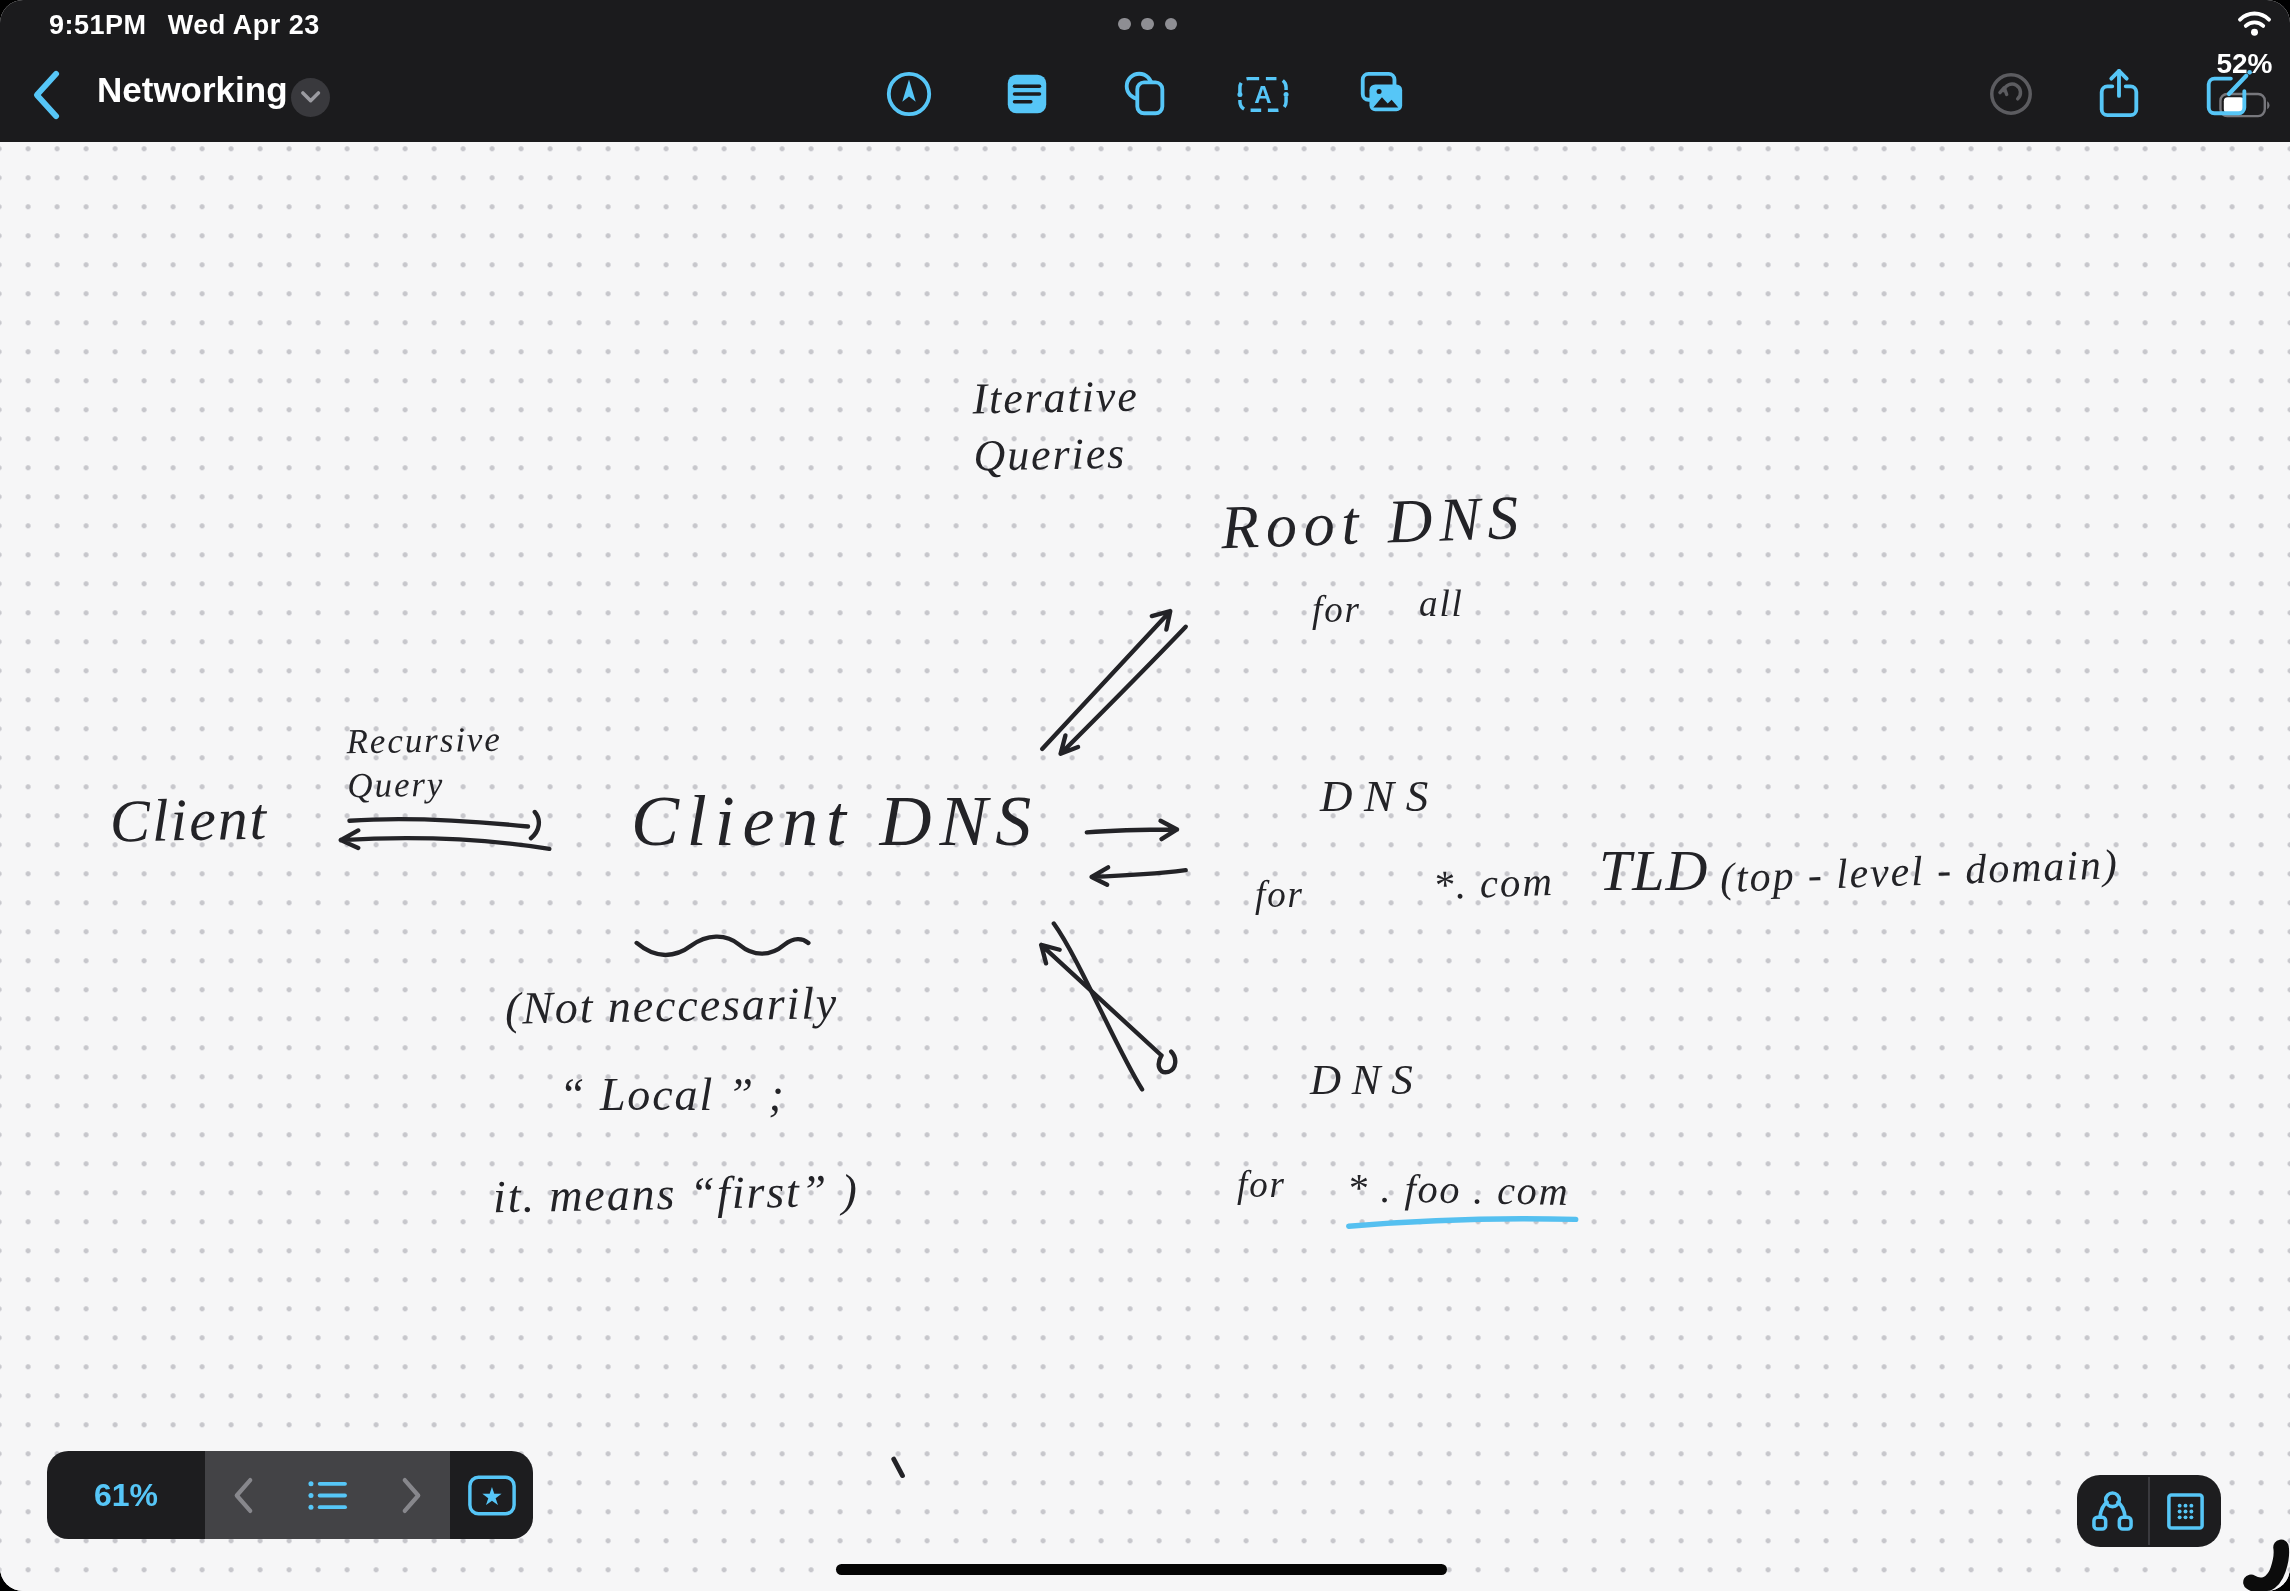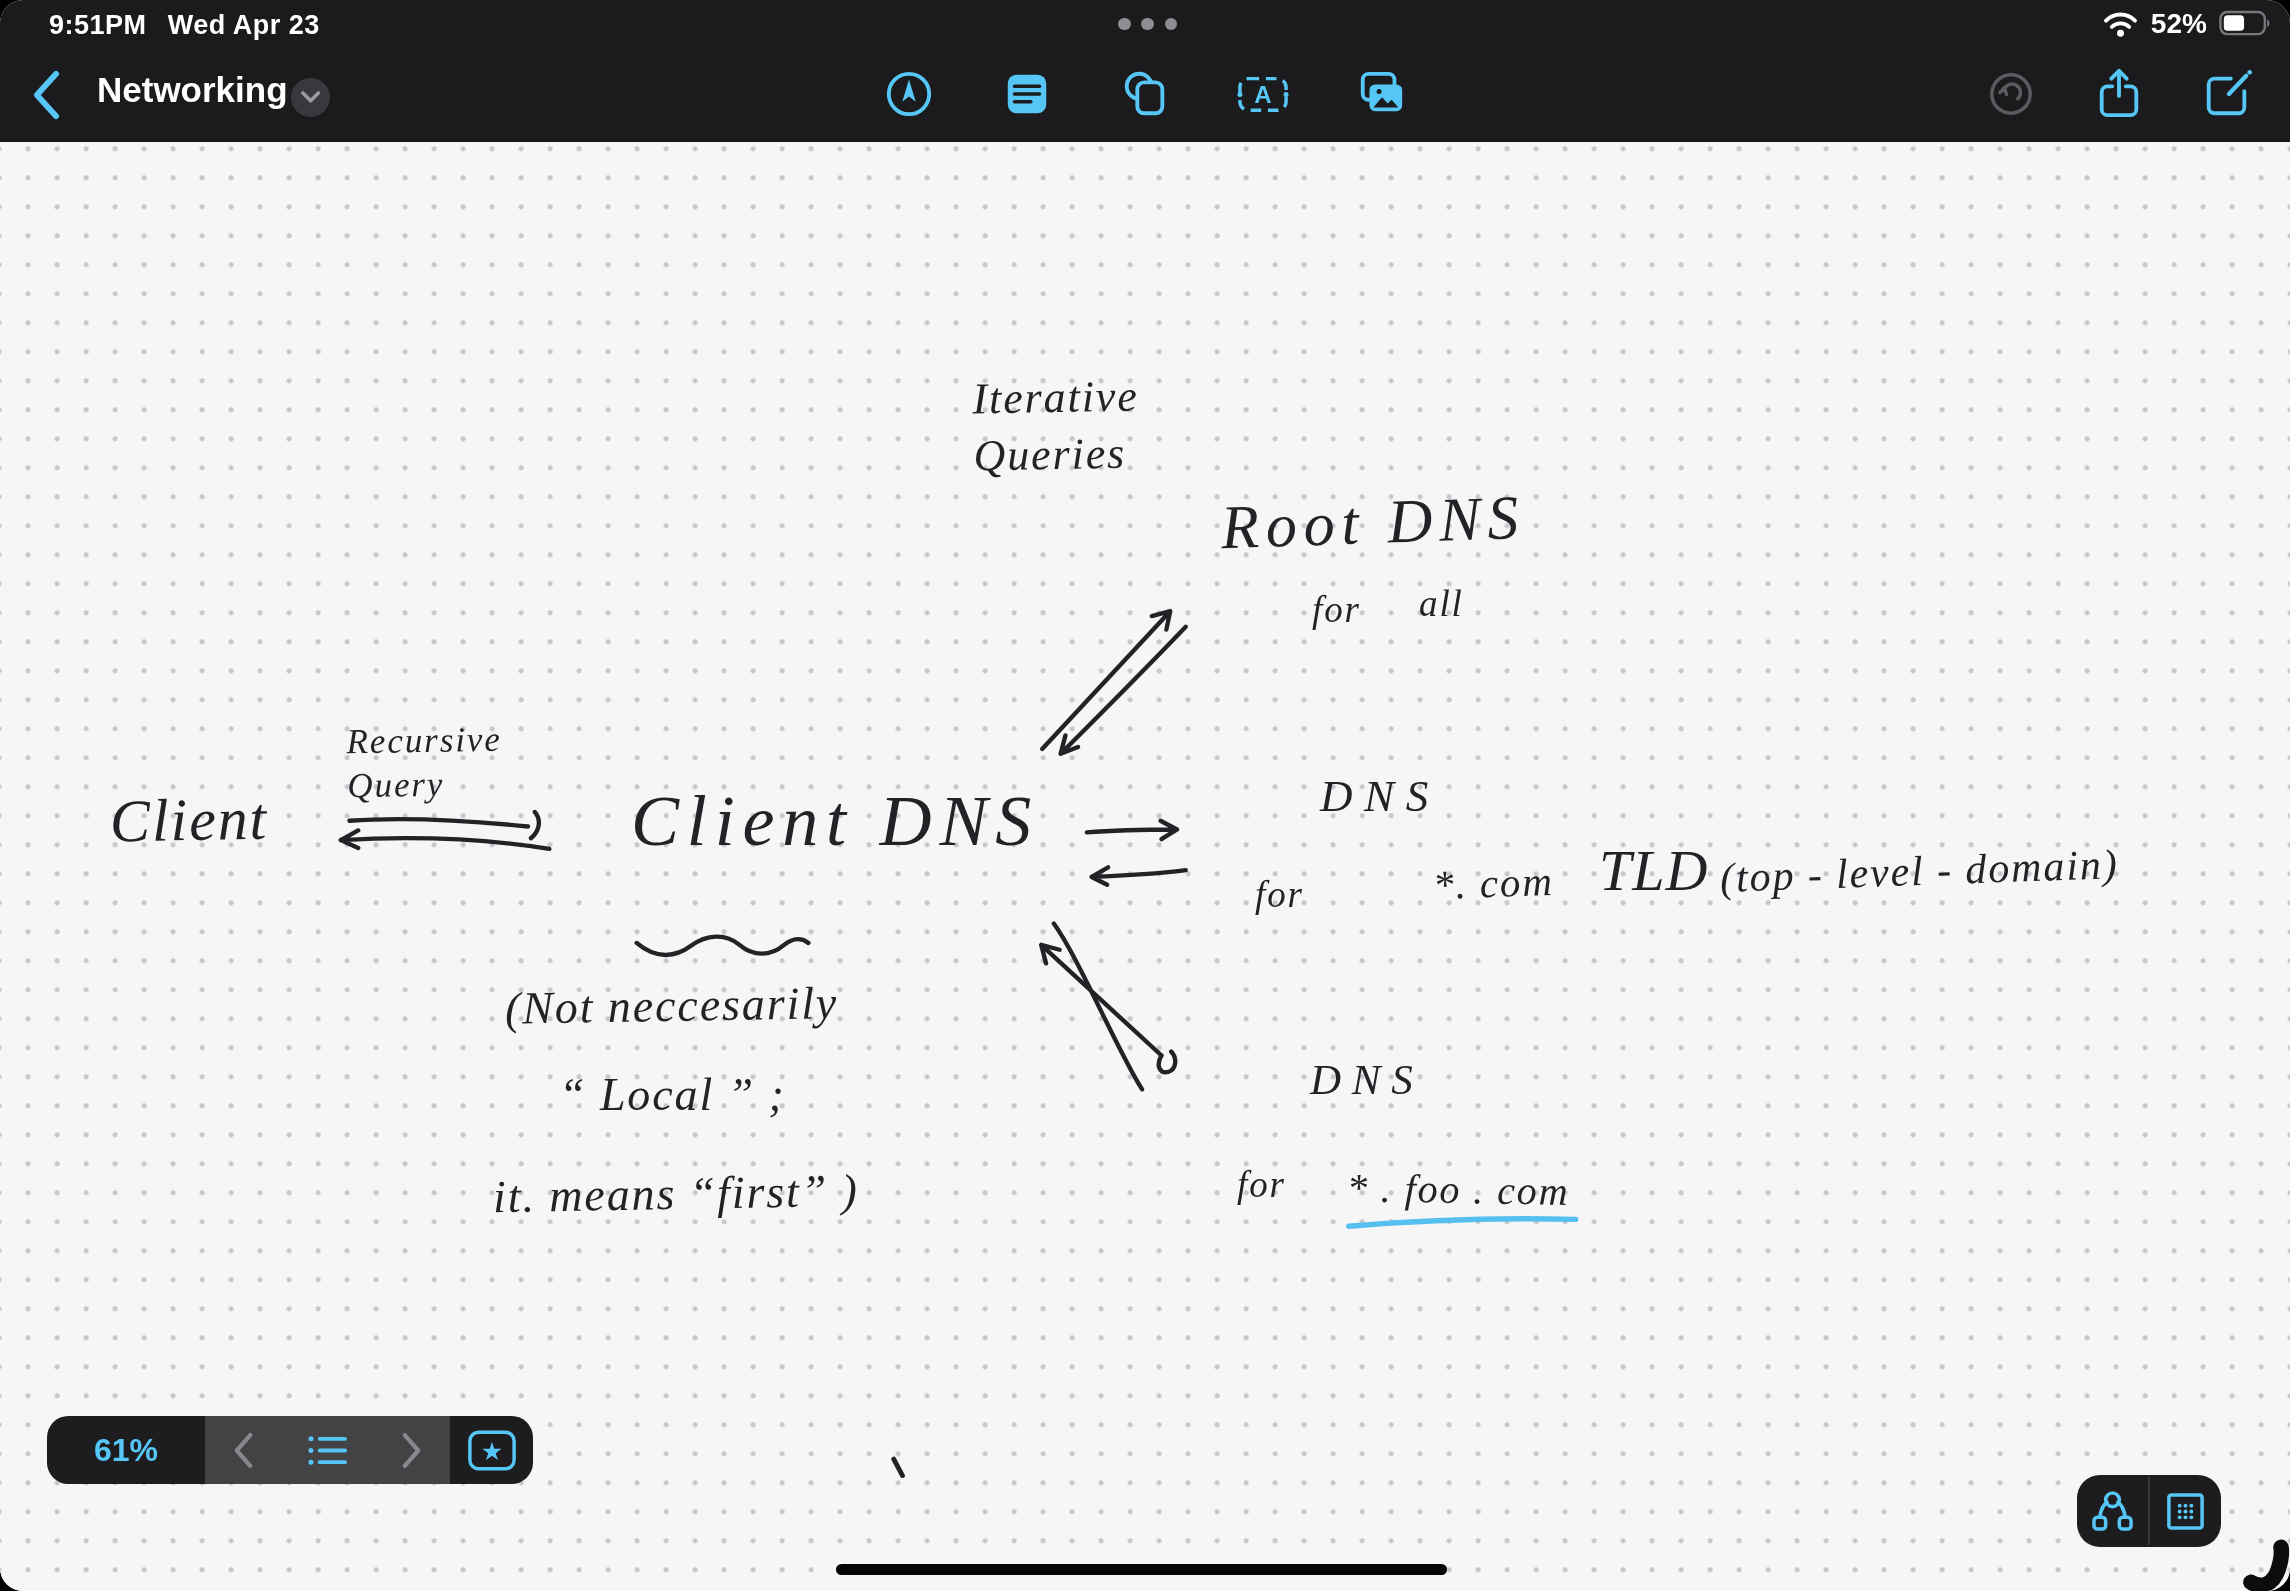--- a/index.html
+++ b/index.html
@@ -4,40 +4,40 @@
 <style>
   html,body{margin:0;padding:0;background:#000;}
   .page{position:relative;width:2290px;height:1591px;overflow:hidden;border-radius:23px;
         font-family:"Liberation Sans",sans-serif;background:#f6f6f7;}
   
   .topbar{position:absolute;left:0;top:0;width:2290px;height:142px;background:#1b1b1d;z-index:5;}
   .statusbar{position:absolute;left:0;top:0;width:100%;height:47px;display:flex;align-items:center;color:#fff;}
   .status-left{position:absolute;left:49px;top:9.7px;display:flex;gap:21.3px;font-size:27px;font-weight:700;letter-spacing:0.5px;}
   .mt-dots{position:absolute;left:1118px;top:17.5px;display:flex;gap:10.7px;}
   .mt-dots span{width:12.6px;height:12.6px;border-radius:50%;background:#8e8e93;display:block;}
-  .status-right{position:absolute;right:17.5px;top:7.8px;display:flex;align-items:center;gap:11.6px;font-size:28px;font-weight:600;}
+  .status-right{position:absolute;right:17.5px;top:7.8px;display:flex;align-items:flex-end;gap:11.6px;font-size:28px;font-weight:600;flex-direction:column;}
   
   .navrow{position:absolute;left:0;top:47px;width:100%;height:95px;}
   .back-btn{position:absolute;left:25px;top:21.3px;width:43px;height:54px;cursor:pointer;}
   .nav-title{position:absolute;left:97px;top:23px;color:#fff;font-size:35px;font-weight:700;}
   .dd-badge{position:absolute;left:291px;top:31px;width:39px;height:39px;border-radius:50%;background:#39393d;
             display:flex;align-items:center;justify-content:center;}
   .center-tools{position:absolute;left:0;top:19.4px;width:100%;display:flex;justify-content:center;gap:62px;}
   .tool-btn{width:56px;height:56px;display:flex;align-items:center;justify-content:center;}
   .right-tools{position:absolute;right:35px;top:19.4px;display:flex;gap:52px;}
   
   .canvas{position:absolute;left:0;top:142px;width:2290px;height:1450px;background:#f6f6f7;
       background-image:radial-gradient(circle,#c7c7cc 2.2px,rgba(199,199,204,0) 2.8px);
       background-size:29px 29px;background-position:13.6px 21.3px;}
   .ink-layer{position:absolute;left:0;top:0;width:2290px;height:1591px;pointer-events:none;z-index:3;}
   .hw{position:absolute;font-family:"Liberation Serif",serif;font-style:italic;color:#232327;
       white-space:nowrap;line-height:1.2;letter-spacing:1.9px;z-index:2;}
   .r-1{transform:rotate(-1deg);} .r-2{transform:rotate(-2deg);} .r1{transform:rotate(1deg);}
   
-  .zoombar{position:absolute;left:47px;top:1416px;height:68px;border-radius:21.3px;overflow:hidden;
+  .zoombar{position:absolute;left:47px;top:1451px;height:88px;border-radius:21.3px;overflow:hidden;
            display:flex;align-items:stretch;z-index:6;justify-content:center;}
   .zb-left{width:158px;background:#1d1d1f;display:flex;align-items:center;justify-content:center;
            color:#56c6f7;font-size:32px;font-weight:700;}
   .zb-mid{width:245px;background:#434346;display:flex;align-items:center;justify-content:space-around;}
   .zb-right{width:83px;background:#1d1d1f;display:flex;align-items:center;justify-content:center;}
   .navbar-right{position:absolute;left:2077px;top:1475px;width:144px;height:72px;border-radius:23px;
                 background:#1d1d1f;display:flex;align-items:center;z-index:6;}
   .nbr-btn{flex:1;display:flex;align-items:center;justify-content:center;height:100%;}
   .nbr-div{width:1.9px;height:68px;background:#3a3a3e;}
   .home-indicator{position:absolute;left:836px;top:1564px;width:611px;height:10.7px;border-radius:5.8px;background:#050505;z-index:7;}

